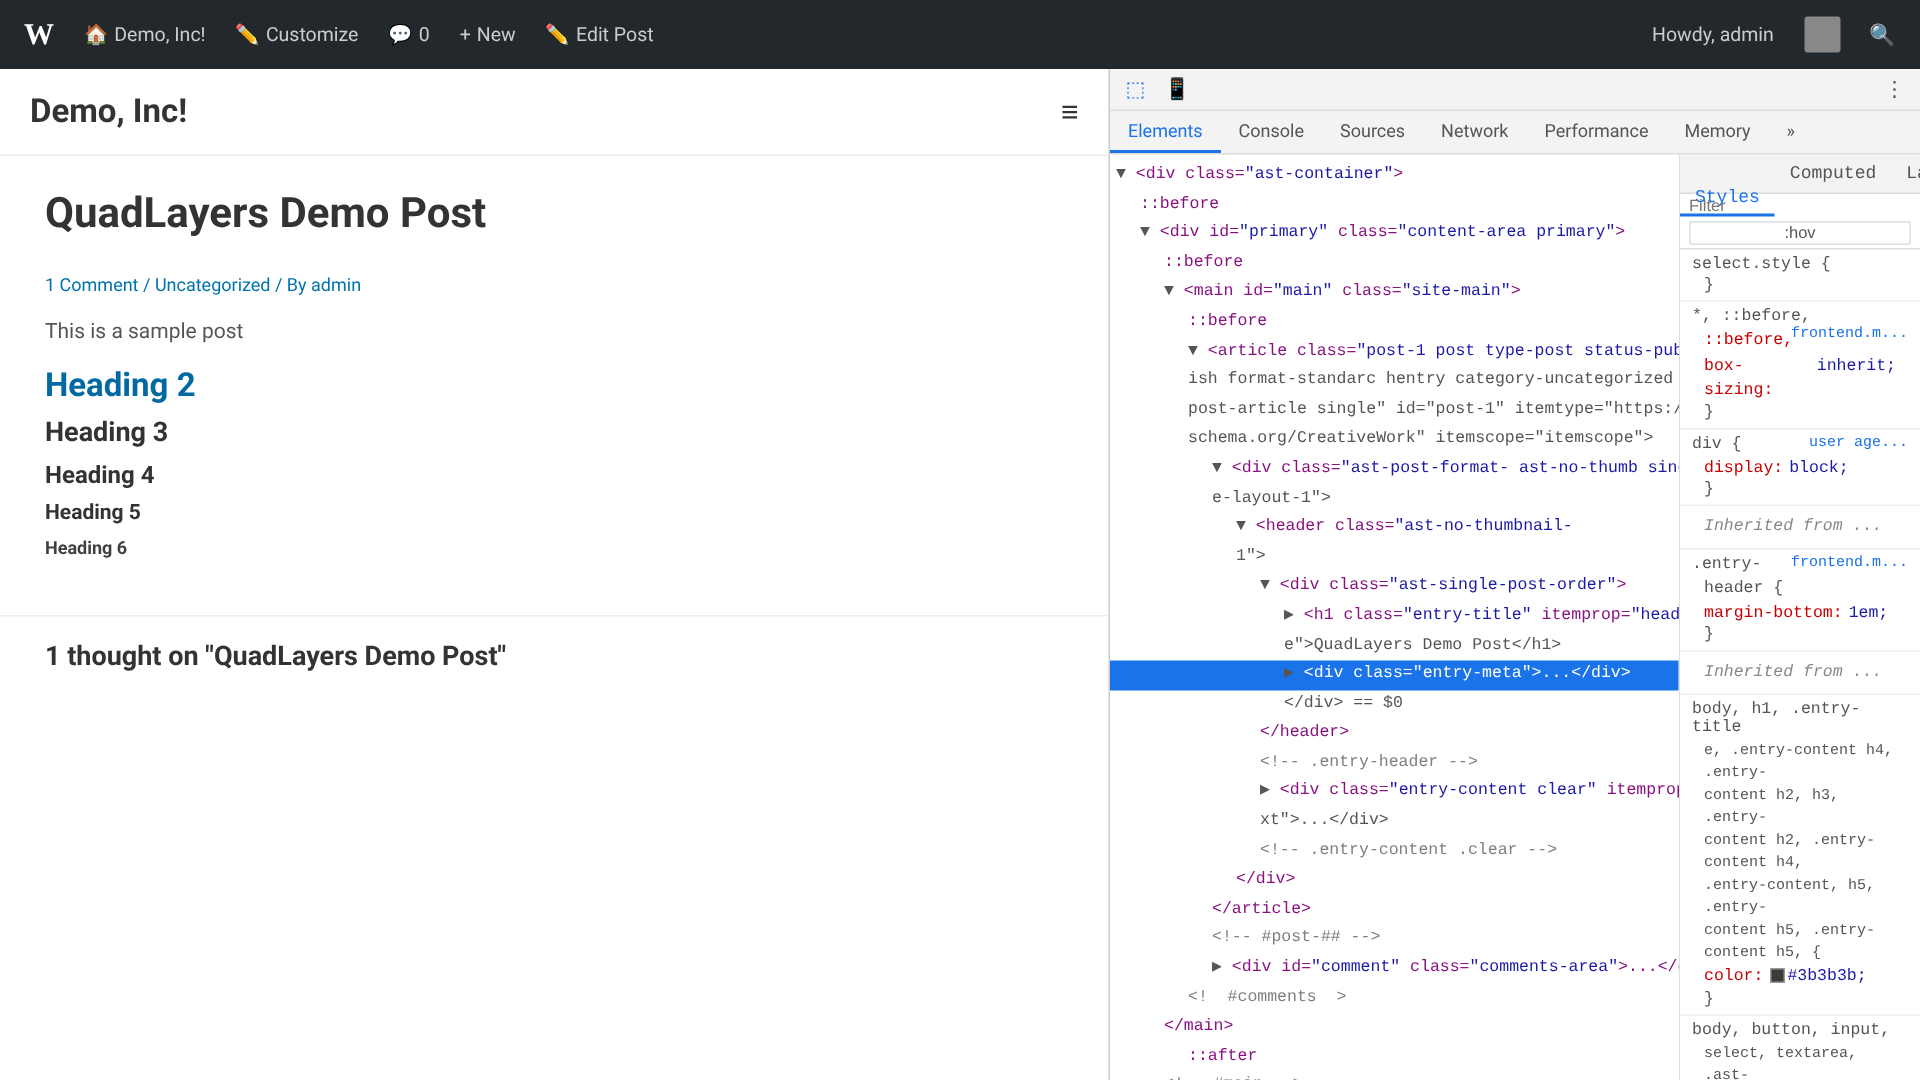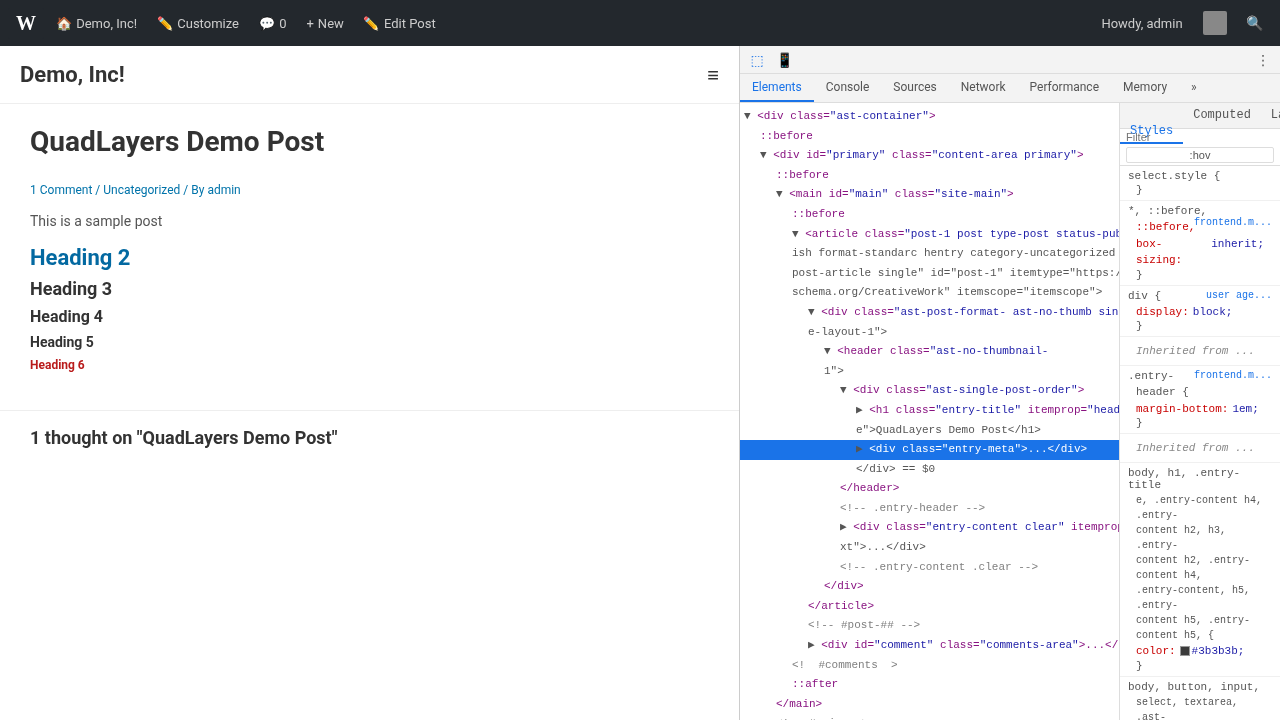--- a/index.html
+++ b/index.html
@@ -93,21 +93,21 @@
     .post-meta a { color: #0073aa; text-decoration: none; }
     .post-excerpt {
       font-size: 14px;
       color: #555;
       margin-bottom: 16px;
     }
     .heading-h2 { font-size: 22px; font-weight: 700; color: #0369a1; margin-bottom: 8px; }
     .heading-h3 { font-size: 18px; font-weight: 700; color: #333; margin-bottom: 8px; }
     .heading-h4 { font-size: 16px; font-weight: 700; color: #333; margin-bottom: 8px; }
     .heading-h5 { font-size: 14px; font-weight: 700; color: #333; margin-bottom: 8px; }
-    .heading-h6 { font-size: 12px; font-weight: 700; color: #b91c1c; margin-bottom: 8px; }
+    .heading-h6 { font-size: 12px; font-weight: 700; color: #404040; margin-bottom: 8px; }
 
     
     .comment-section {
       padding: 16px 30px;
       border-top: 1px solid #eee;
       margin-top: 10px;
     }
     .comments-title {
       font-size: 18px;
       font-weight: 700;
@@ -503,25 +503,25 @@
         <div class="dom-line" style="padding-left:68px;">
           <span class="comment-node">&lt;!-- #post-## --&gt;</span>
         </div>
         <div class="dom-line" style="padding-left:68px;">
           <span class="triangle closed"></span>
           <span class="tag">&lt;div id=</span><span class="attr-value">"comment"</span><span class="tag"> class=</span><span class="attr-value">"comments-area"</span><span class="tag">&gt;...&lt;/div&gt;</span>
         </div>
         <div class="dom-line" style="padding-left:52px;">
           <span class="comment-node">&lt;!&nbsp;&nbsp;#comments&nbsp;&nbsp;&gt;</span>
         </div>
+        <div class="dom-line" style="padding-left:36px;">
+          <span class="tag">&lt;/main&gt;</span>
+        </div>
         <div class="dom-line" style="padding-left:52px;">
           <span class="pseudo">::after</span>
-        </div>
-        <div class="dom-line" style="padding-left:36px;">
-          <span class="tag">&lt;/main&gt;</span>
         </div>
         <div class="dom-line" style="padding-left:36px;">
           <span class="comment-node">&lt;!-- #main --&gt;</span>
         </div>
 
       </div>
 
       <div class="styles-panel">
         <div class="styles-toolbar">
           <div class="styles-tab active">Styles</div>

